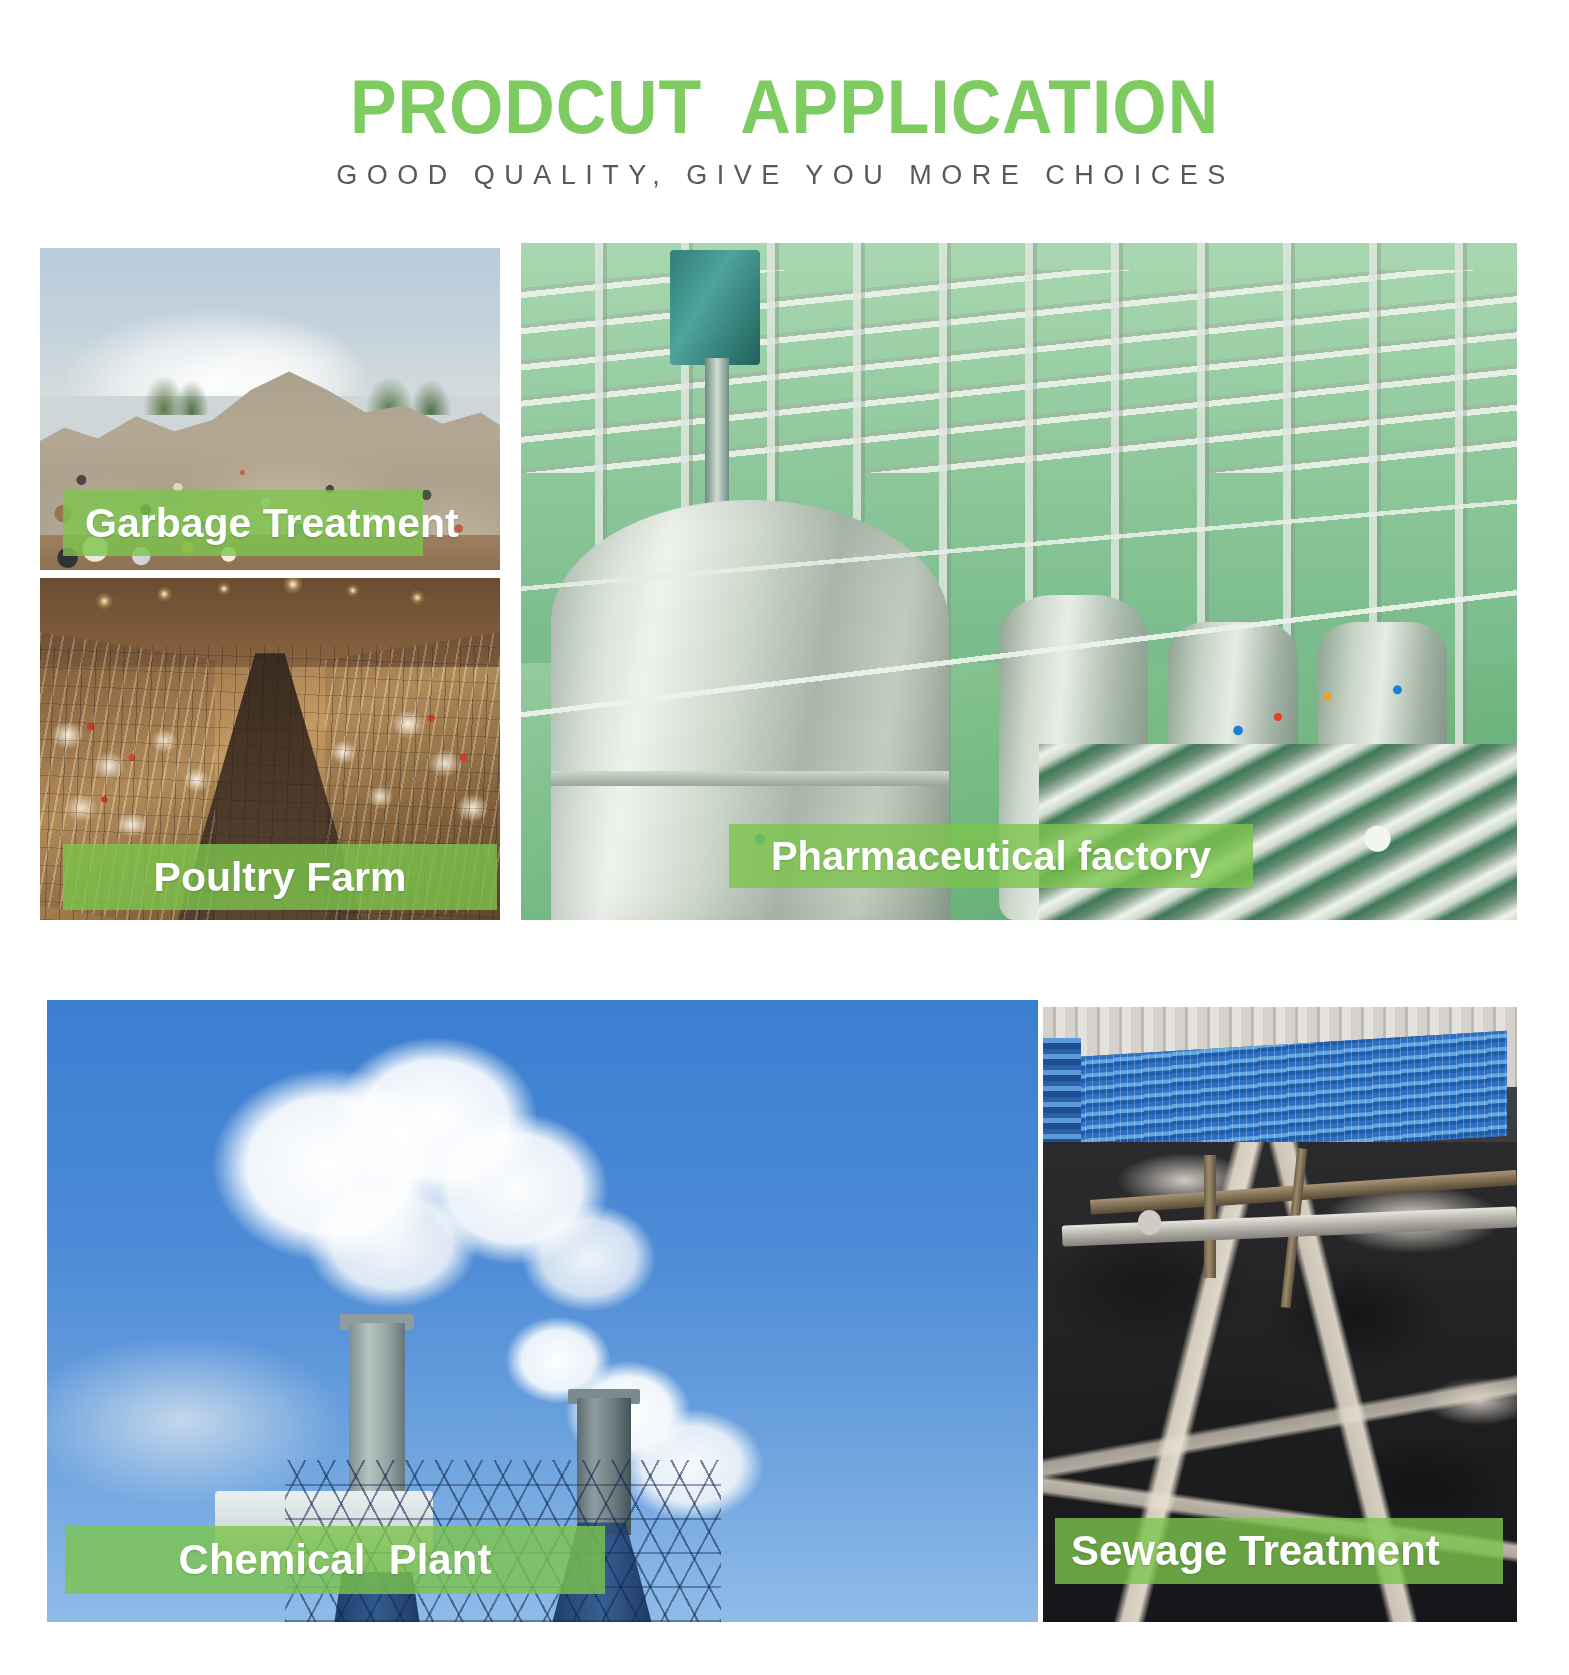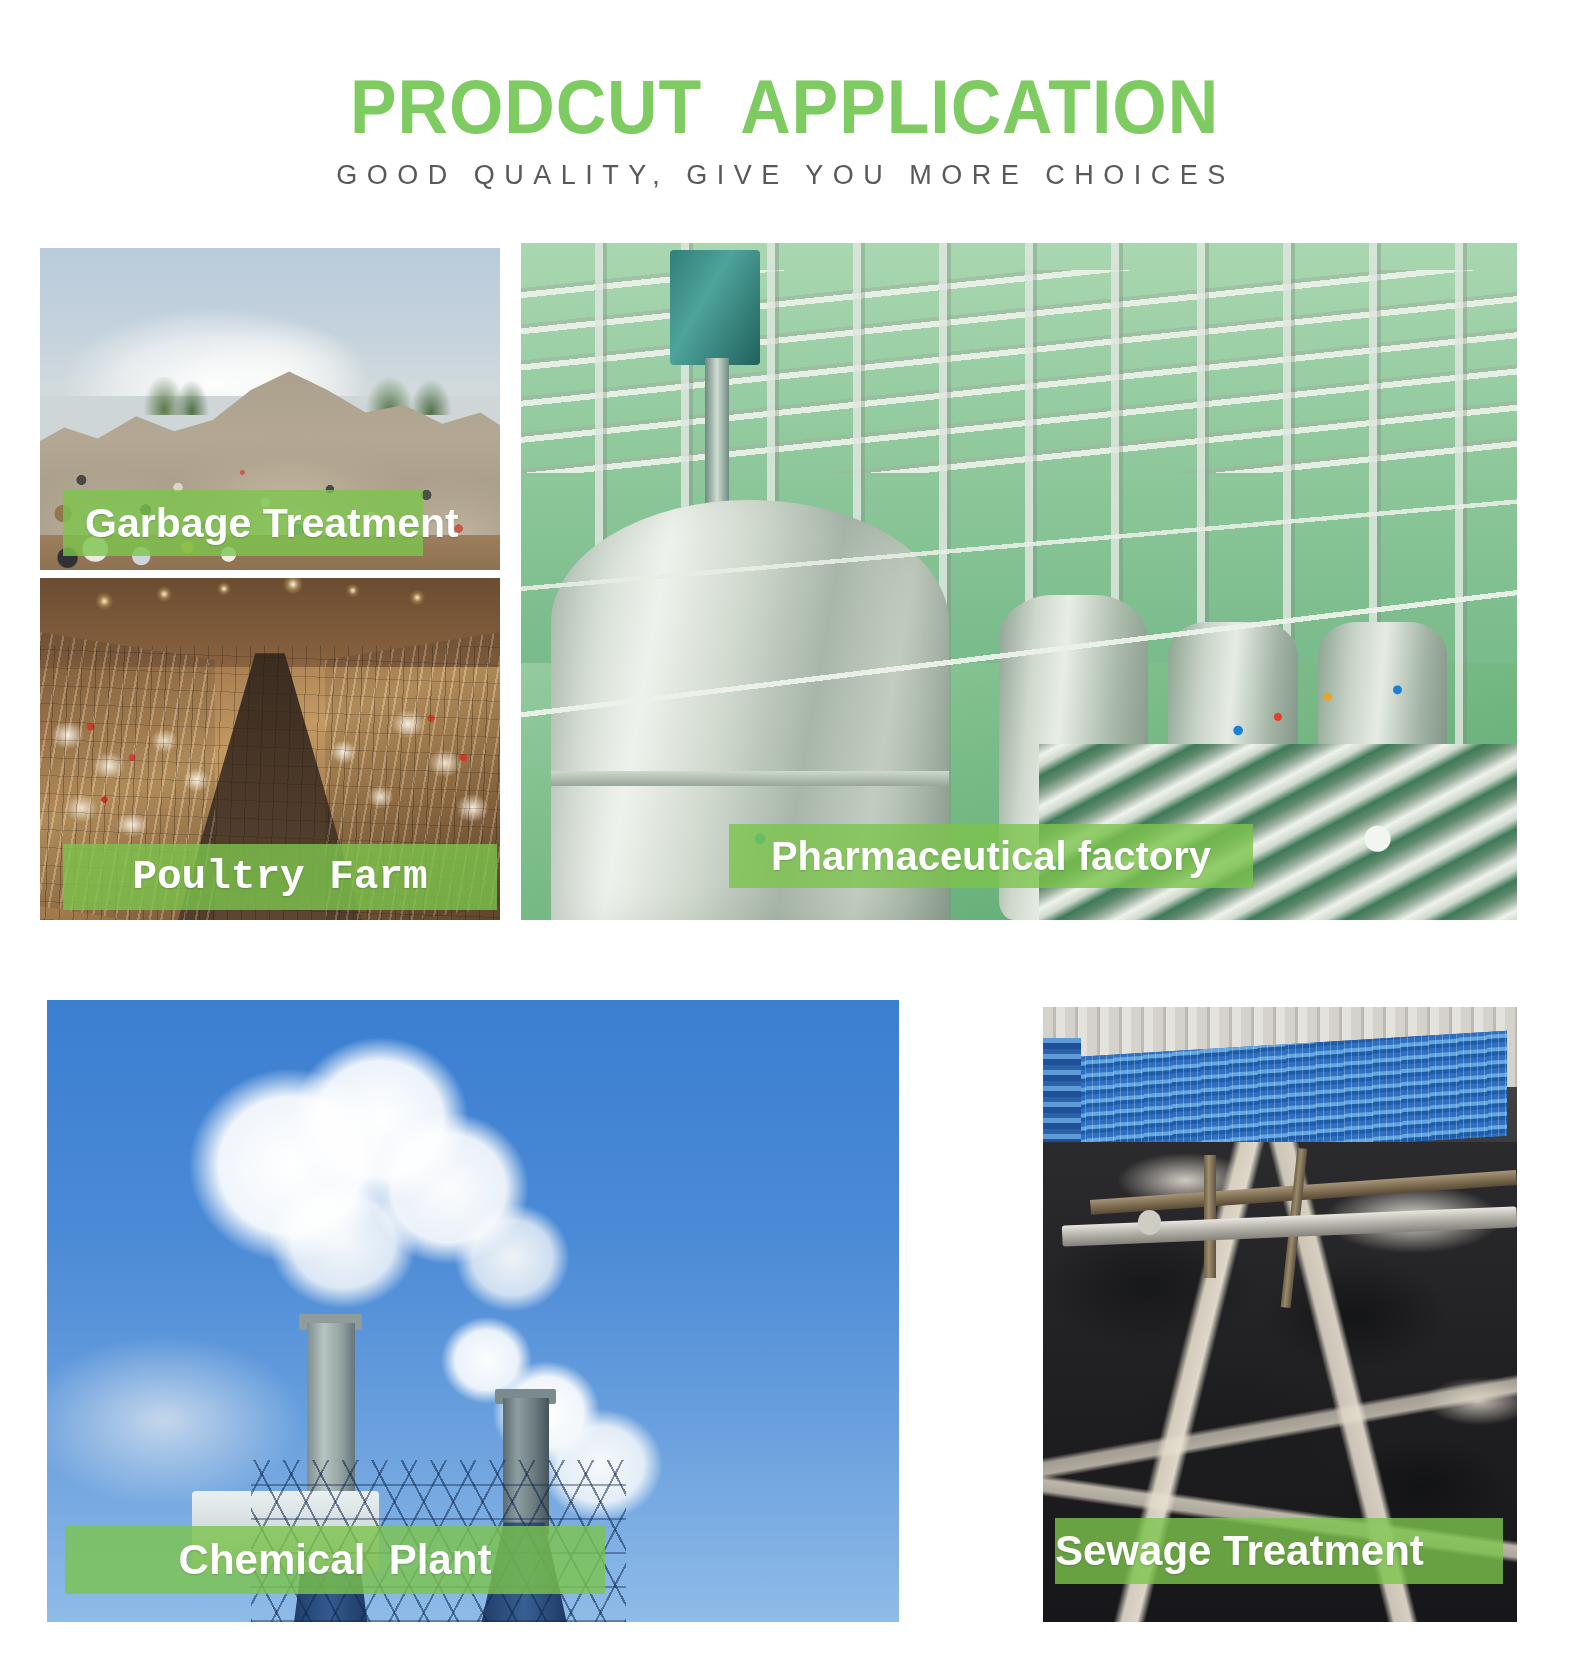--- a/index.html
+++ b/index.html
@@ -199,21 +199,21 @@
       radial-gradient(circle at 92% 42%, #cf3b2c 0 0.8%, transparent 0.9%);
   }
   .poultry-cage-mesh {
     position: absolute; left: 0; top: 20%; width: 100%; height: 80%;
     background-image:
       repeating-linear-gradient(92deg, rgba(30,24,18,0.30) 0 1px, rgba(0,0,0,0) 1px 14px),
       repeating-linear-gradient(2deg, rgba(30,24,18,0.20) 0 1px, rgba(0,0,0,0) 1px 18px);
   }
   #caption-poultry {
     left: 23px; bottom: 10px; width: 434px; height: 66px;
-    font-size: 41px; justify-content: center; font-family: Liberation Mono, monospace;
+    font-size: 41px; justify-content: center;
   }
 
   
   #panel-pharma {
     left: 521px; top: 243px; width: 996px; height: 677px;
   }
   .pharma-bg {
     position: absolute; left: 0; top: 0; width: 100%; height: 100%;
     background: linear-gradient(165deg, #b9ddbd 0%, #a8d4ae 30%, #7fbf8c 62%, #5aa76f 100%);
   }
@@ -297,21 +297,21 @@
       radial-gradient(circle at 54% 92%, #18a7cf 0 0.5%, transparent 0.6%),
       radial-gradient(circle at 86% 88%, #f2f6f0 0 1.2%, transparent 1.3%);
   }
   #caption-pharma {
     left: 208px; bottom: 32px; width: 524px; height: 64px;
     font-size: 40px; justify-content: center;
   }
 
   
   #panel-chemical {
-    left: 47px; top: 1000px; width: 852px; height: 622px;
+    left: 47px; top: 1000px; width: 991px; height: 622px;
   }
   .chem-sky {
     position: absolute; left: 0; top: 0; width: 100%; height: 100%;
     background: linear-gradient(180deg, #3b7fd1 0%, #4b8ad6 38%, #6ba1de 70%, #8fbbe8 100%);
   }
   .chem-cloud-main {
     position: absolute; left: 10%; top: 3%; width: 62%; height: 62%;
     background:
       radial-gradient(ellipse 26% 34% at 30% 38%, #ffffff 0%, rgba(255,255,255,0.92) 52%, rgba(255,255,255,0) 74%),
       radial-gradient(ellipse 22% 28% at 47% 26%, #ffffff 0%, rgba(255,255,255,0.9) 54%, rgba(255,255,255,0) 76%),
@@ -444,21 +444,21 @@
     position: absolute; left: 52%; top: 23%; width: 2.2%; height: 26%;
     background: linear-gradient(90deg, #6c5f47 0%, #9c8a6a 40%, #5c5140 100%);
     transform: rotate(6deg);
   }
   .sew-valve {
     position: absolute; left: 20%; top: 33%; width: 5%; height: 4%;
     background: #cfccc4; border-radius: 50%;
   }
   #caption-sewage {
     left: 12px; bottom: 38px; width: 448px; height: 66px;
-    font-size: 42px; 
+    font-size: 42px; padding-left: 16px;
   }
 </style>
 </head>
 <body>
 
 <div class="header">
   <h1 class="main-title">PRODCUT  APPLICATION</h1>
   <p class="sub-title">GOOD QUALITY, GIVE YOU MORE CHOICES</p>
 </div>
 

